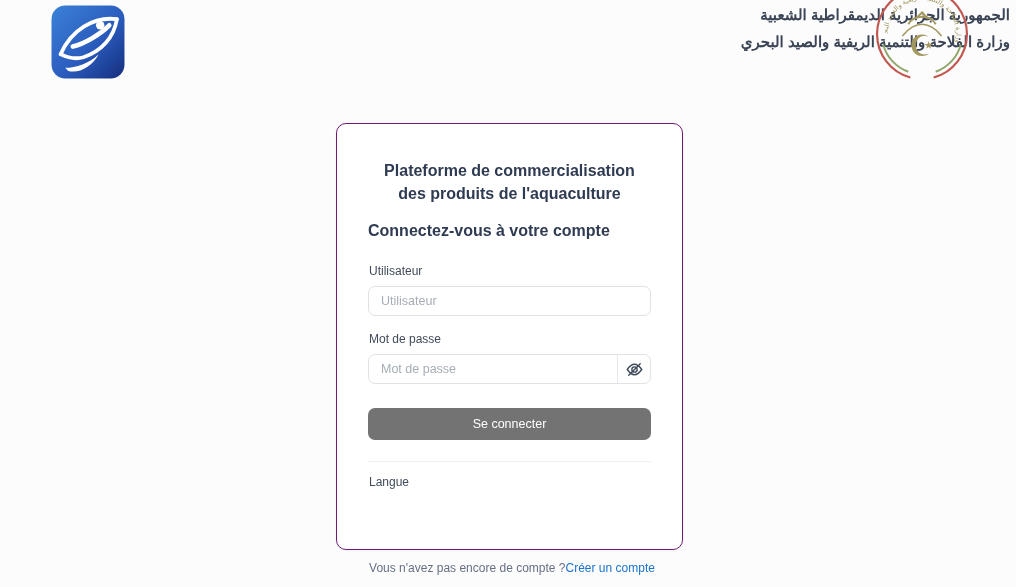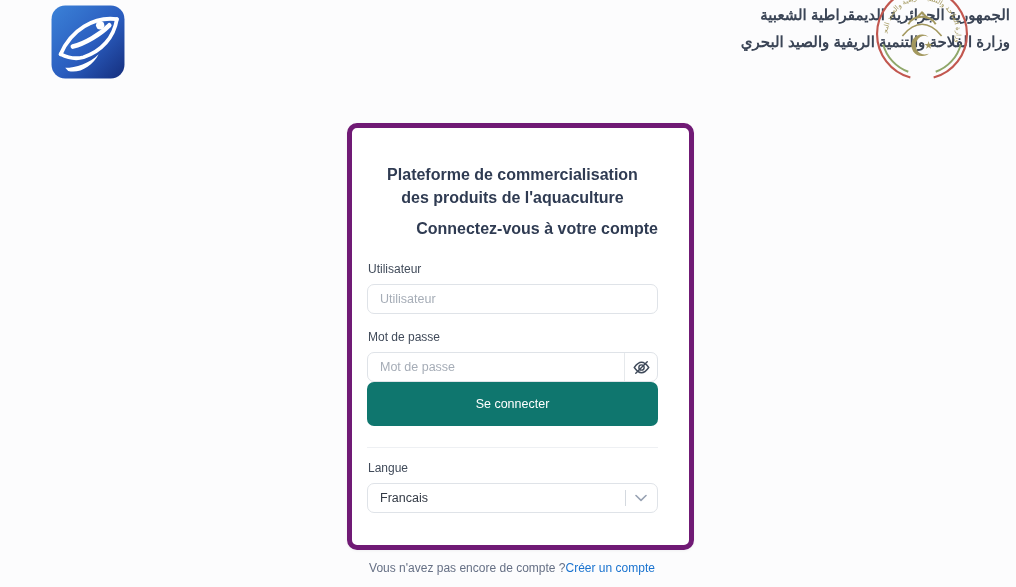--- a/index.html
+++ b/index.html
@@ -14,31 +14,31 @@
   .fish-logo { position:absolute; left:50px; top:4px; width:76px; height:76px; }
   .arabic-header {
     position:absolute; left:0; right:6px; top:1px;
     text-align:right; direction:rtl;
     color:#3b4556; font-size:15px; font-weight:700; line-height:27px;
   }
   .emblem { position:absolute; left:873px; top:-15px; width:98px; height:98px; }
 
   
   .card {
-    position:absolute; left:347px; top:123px; width:347px; height:427px;
-    background:#ffffff; border:5px solid #701a75; border-radius:10px;
+    position:absolute; left:336px; top:123px; width:347px; height:427px;
+    background:#ffffff; border:1px solid #701a75; border-radius:10px;
     box-shadow:0 1px 3px rgba(16,24,40,.05);
-    padding:35px 31px 0 15px;
+    padding:35px 31px 0 31px;
   }
   .card-title {
     margin:0 auto; max-width:280px; text-align:center;
     color:#2f3b52; font-size:16px; font-weight:700; line-height:23px;
   }
   .card-subtitle {
-    margin:11px auto 0; text-align:right;
+    margin:17px auto 0; text-align:left;
     color:#2f3b52; font-size:16px; font-weight:700;
   }
   .form { margin-top:24px; }
   .field-label {
     display:block; color:#414b5a; font-size:12px; margin:0 0 8px 1px;
   }
   .text-input {
     width:100%; height:30px; border:1px solid #dfe3e8; border-radius:7px;
     padding:0 12px; font-size:12.5px; color:#333a45; background:#fff; outline:none;
     font-family:"Liberation Sans", sans-serif;
@@ -48,22 +48,22 @@
   .field-group:first-child { margin-top:4px; }
   .password-wrap { position:relative; }
   .password-wrap .text-input { padding-right:44px; }
   .eye-btn {
     position:absolute; top:1px; right:1px; bottom:1px; width:33px;
     border:none; border-left:1px solid #e6e9ec; background:transparent;
     border-radius:0 7px 7px 0; display:flex; align-items:center; justify-content:center;
     cursor:pointer; padding:0;
   }
   .submit-btn {
-    width:100%; height:44px; border:none; border-radius:7px;
-    background:#0f766e; color:#ffffff; font-size:12.5px; cursor:pointer;
+    margin-top:24px; width:100%; height:32px; border:none; border-radius:7px;
+    background:#737373; color:#ffffff; font-size:12.5px; cursor:pointer;
     font-family:"Liberation Sans", sans-serif;
   }
   .divider { margin:21px 0 0 0; border:none; border-top:1px solid #eef0f3; }
   .lang-label { margin-top:13px; }
   .select {
     display:flex; align-items:center; width:100%; height:30px;
     border:1px solid #dfe3e8; border-radius:7px; padding:0 10px 0 12px;
     font-size:12.5px; color:#333a45; cursor:pointer; background:#fff;
   }
   .select .bar { width:1px; height:16px; background:#d4d9df; margin-left:auto; }
@@ -143,27 +143,18 @@
           </svg>
         </button>
       </div>
     </div>
 
     <button class="submit-btn">Se connecter</button>
 
     <hr class="divider">
 
     <label class="field-label lang-label">Langue</label>
-    <div class="select">
-      <span>Francais</span>
-      <span class="bar"></span>
-      <span class="chev">
-        <svg width="12" height="8" viewBox="0 0 12 8">
-          <polyline points="1,1.5 6,6.3 11,1.5" fill="none" stroke="#98a2b3" stroke-width="1.6" stroke-linecap="round" stroke-linejoin="round"></polyline>
-        </svg>
-      </span>
-    </div>
   </div>
 </div>
 
 <div class="footer">
   <span>Vous n'avez pas encore de compte ?</span><a href="#">Créer un compte</a>
 </div>
 
 </body></html>

